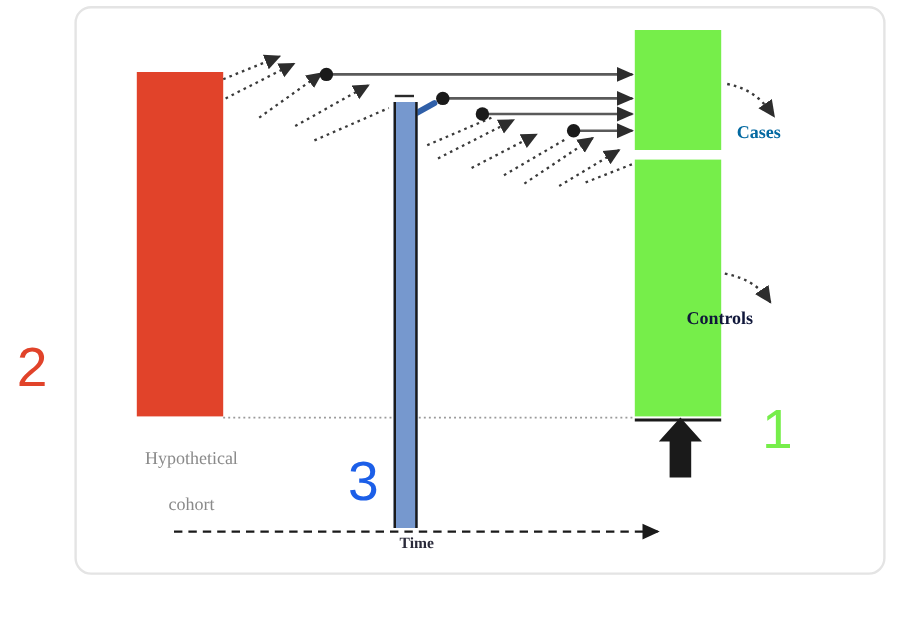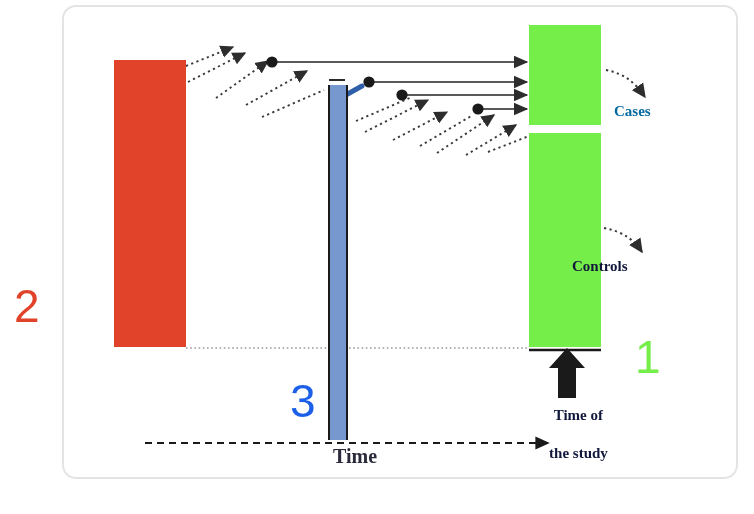--- a/index.html
+++ b/index.html
@@ -92,21 +92,21 @@
     width: 96px;
     text-align: center;
     color: #10173a;
     font-size: 15px;
     font-weight: bold;
     line-height: 19px;
   }
   #label-time-axis {
     left: 333px; top: 445px;
     color: #2a2a3a;
-    font-size: 20px;
+    font-size: 13px;
     font-weight: bold;
     font-family: Liberation Serif, serif;
   }
   
   .step-num {
     position: absolute;
     font-family: "Liberation Sans", sans-serif;
     font-size: 46px;
     line-height: 46px;
   }
@@ -197,29 +197,29 @@
     <g>
       <line x1="145" y1="443" x2="548" y2="443" stroke="#1a1a1a" stroke-width="1.8" stroke-dasharray="7 5" marker-end="url(#ahead-thin)"></line>
     </g>
   </svg>
 
   <div class="bar" id="bar-cohort"></div>
   <div class="bar" id="bar-cases"></div>
   <div class="bar" id="bar-controls"></div>
   <div class="bar" id="bar-time"></div>
 
+  <div class="lbl" id="label-cohort">
+    <span>Hypothetical</span><br>
+    <span>cohort</span>
+  </div>
 
   <div class="lbl" id="label-cases">Cases</div>
 
   <div class="lbl" id="label-controls">Controls</div>
 
-  <div class="lbl" id="label-time-study">
-    <span>Time of</span><br>
-    <span>the study</span>
-  </div>
 
   <div class="lbl" id="label-time-axis">Time</div>
 
   <div class="step-num" id="step-2">2</div>
   <div class="step-num" id="step-3">3</div>
   <div class="step-num" id="step-1">1</div>
 
 </div>
 
 </body></html>

